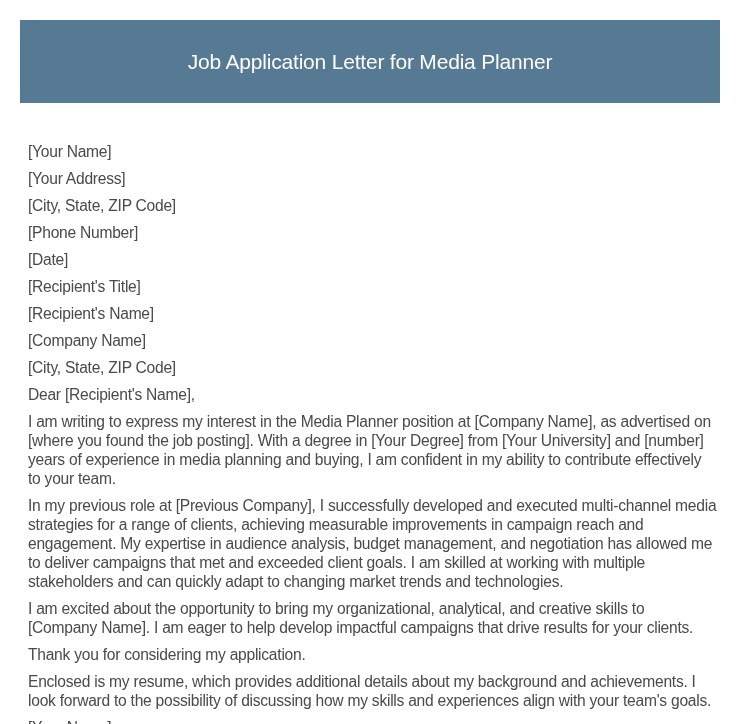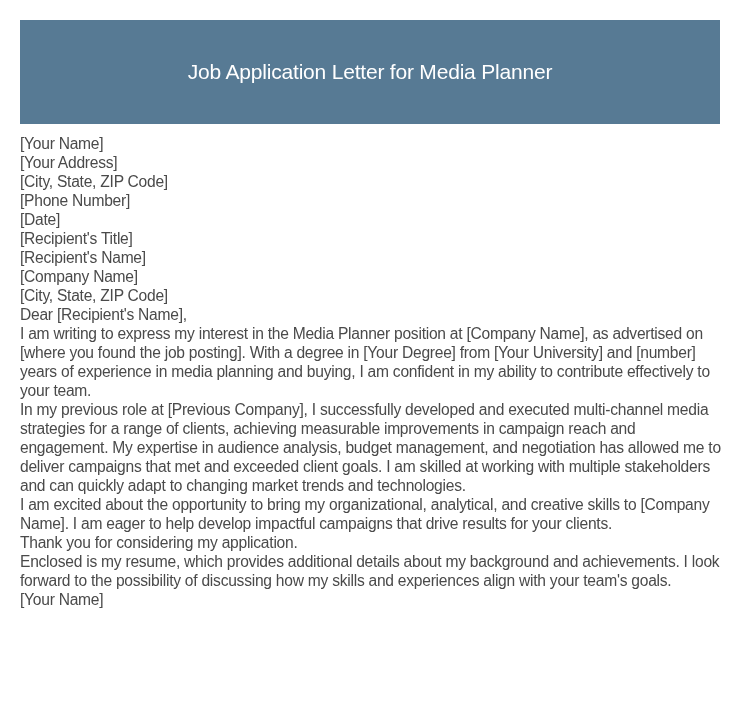--- a/index.html
+++ b/index.html
@@ -1,30 +1,30 @@
 <!DOCTYPE html>
 <html><head>
   <meta charset="utf-8">
   <style>
     html, body { margin: 0; padding: 0; background: #ffffff; }
     body { width: 740px; height: 724px; position: relative; overflow: hidden; }
     .header {
-      position: absolute; left: 20px; top: 20px; width: 700px; height: 104px;
+      position: absolute; left: 20px; top: 20px; width: 700px; height: 83px;
       background: #577a94; display: flex; align-items: center; justify-content: center;
     }
     .header h1 {
       margin: 0; color: #ffffff; font-family: "Liberation Sans", sans-serif;
       font-weight: normal; font-size: 21px; letter-spacing: -0.2px;
     }
     .letter {
       position: absolute; left: 20px; top: 134px; width: 705px;
       font-family: "Liberation Sans", sans-serif; font-size: 15.6px; line-height: 19px;
       color: #4a4a4a; letter-spacing: -0.25px;
     }
-    .letter div { margin: 0; }
+    .letter div { margin: 8px; }
   </style>
 </head>
 <body>
 
 <div class="header">
   <h1>Job Application Letter for Media Planner</h1>
 </div>
 
 <div class="letter">
   <div>[Your Name]</div>

